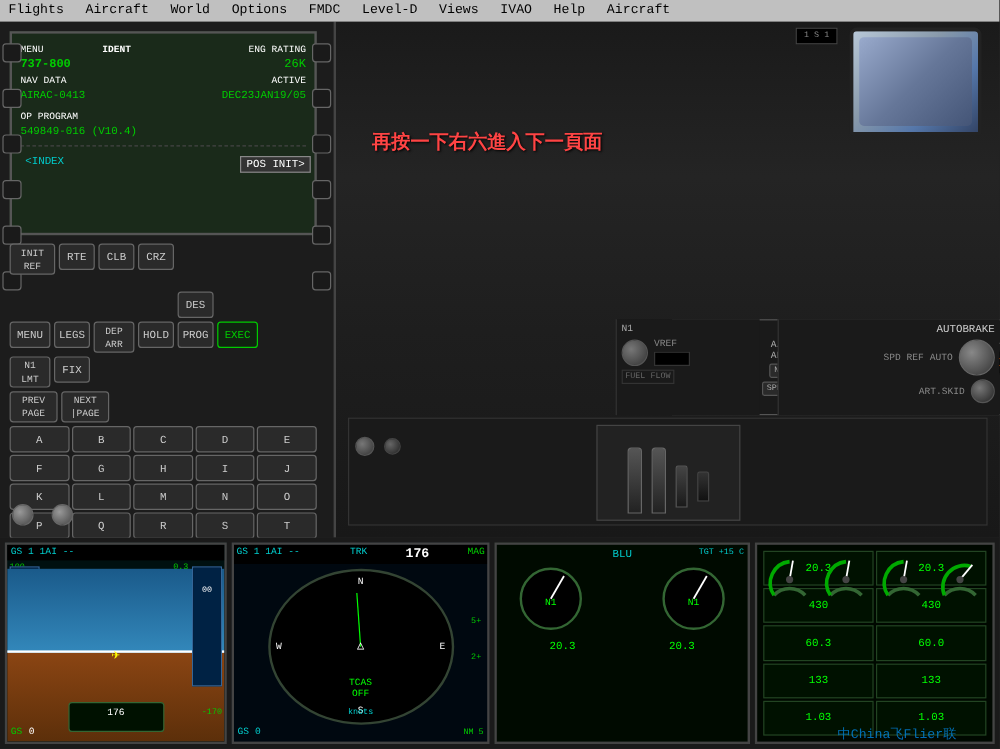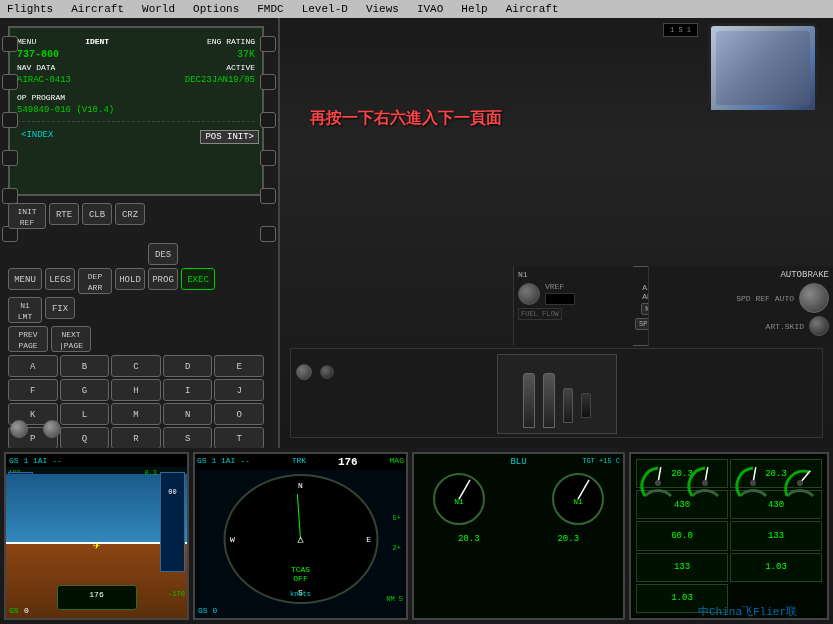--- a/index.html
+++ b/index.html
@@ -373,21 +373,21 @@
         <div class="fmc-row">
           <span class="fmc-white" style="font-size:8px;">MENU</span>
           <span class="fmc-white" style="font-size:8px; font-weight:bold;">IDENT</span>
           <span class="fmc-white" style="font-size:8px;"></span>
           <span class="fmc-white" style="font-size:8px;">ENG RATING</span>
         </div>
         <div class="fmc-row">
           <span class="fmc-green" style="font-size:10px; font-weight:bold;">737-800</span>
           <span></span>
           <span></span>
-          <span class="fmc-green" style="font-size:10px;">37K</span>
+          <span class="fmc-green" style="font-size:10px;">26K</span>
         </div>
         <div class="fmc-row">
           <span class="fmc-white" style="font-size:8px;">NAV DATA</span>
           <span></span>
           <span></span>
           <span class="fmc-white" style="font-size:8px;">ACTIVE</span>
         </div>
         <div class="fmc-row">
           <span class="fmc-green" style="font-size:9px;">AIRAC-0413</span>
           <span></span>
@@ -702,21 +702,21 @@
 
       <div style="position:absolute; bottom:35px; left:50%; transform:translateX(-50%); text-align:center;">
         <div style="color:#00ff00; font-size:8px; font-family:'Courier New',monospace;">TCAS</div>
         <div style="color:#00ff00; font-size:8px; font-family:'Courier New',monospace;">OFF</div>
       </div>
 
       <div style="position:absolute; bottom:20px; left:50%; transform:translateX(-50%); color:#00cccc; font-size:7px; font-family:'Courier New',monospace;">knots</div>
 
       <div style="position:absolute; bottom:3px; left:3px; color:#00cccc; font-size:8px; font-family:'Courier New',monospace;">GS 0</div>
 
-      <div style="position:absolute; bottom:15px; right:3px; color:#00cc00; font-size:7px; font-family:'Courier New',monospace;">NM 5</div>
+      <div style="position:absolute; bottom:3px; right:3px; color:#00cc00; font-size:7px; font-family:'Courier New',monospace;">NM 5</div>
     </div>
 
     <div class="display-screen" style="flex:1; position:relative; background:#000a00;">
 
       <div style="position:absolute; top:3px; left:50%; transform:translateX(-50%); color:#00cccc; font-size:9px; font-family:'Courier New',monospace;">BLU</div>
 
       <div style="position:absolute; top:15px; left:15px; width:60px; height:60px;">
         <svg viewBox="0 0 60 60" width="60" height="60">
           <circle cx="30" cy="30" r="25" fill="#000" stroke="#336633" stroke-width="2"></circle>
           <path d="M 30 30 L 30 8" stroke="#ffffff" stroke-width="1.5" transform="rotate(30 30 30)"></path>
@@ -752,20 +752,23 @@
         </div>
 
         <div style="background:#001100; border:1px solid #224422; display:flex; align-items:center; justify-content:center;">
           <span style="color:#00ff00; font-size:9px; font-family:'Courier New',monospace;">430</span>
         </div>
         <div style="background:#001100; border:1px solid #224422; display:flex; align-items:center; justify-content:center;">
           <span style="color:#00ff00; font-size:9px; font-family:'Courier New',monospace;">430</span>
         </div>
 
         <div style="background:#001100; border:1px solid #224422; display:flex; align-items:center; justify-content:center;">
+          <span style="color:#00ff00; font-size:9px; font-family:'Courier New',monospace;">60.3</span>
+        </div>
+        <div style="background:#001100; border:1px solid #224422; display:flex; align-items:center; justify-content:center;">
           <span style="color:#00ff00; font-size:9px; font-family:'Courier New',monospace;">60.0</span>
         </div>
 
         <div style="background:#001100; border:1px solid #224422; display:flex; align-items:center; justify-content:center;">
           <span style="color:#00ff00; font-size:9px; font-family:'Courier New',monospace;">133</span>
         </div>
         <div style="background:#001100; border:1px solid #224422; display:flex; align-items:center; justify-content:center;">
           <span style="color:#00ff00; font-size:9px; font-family:'Courier New',monospace;">133</span>
         </div>
 

